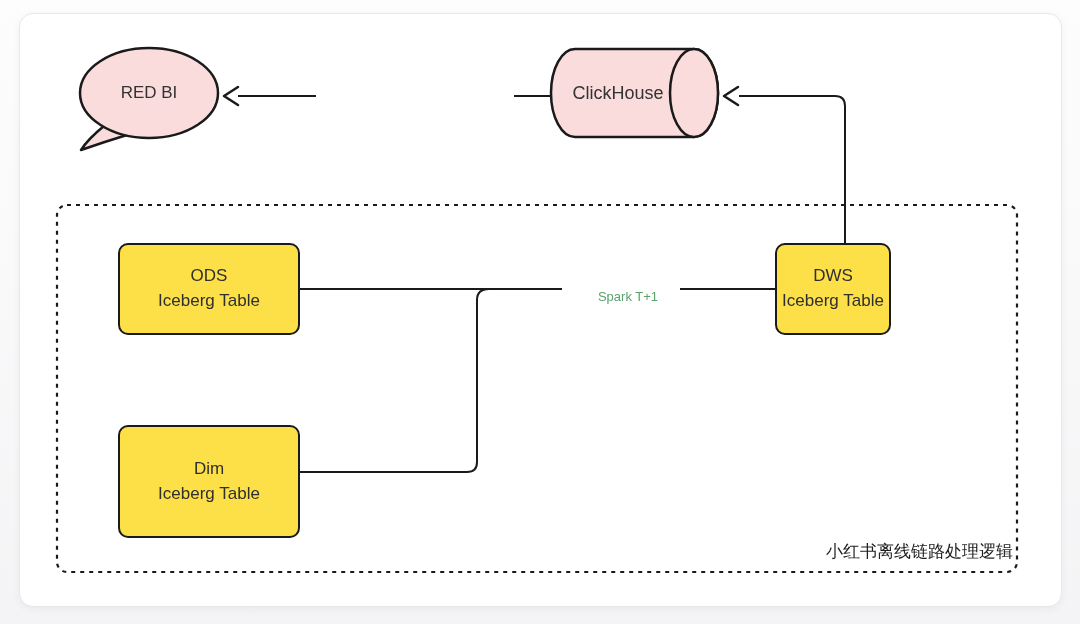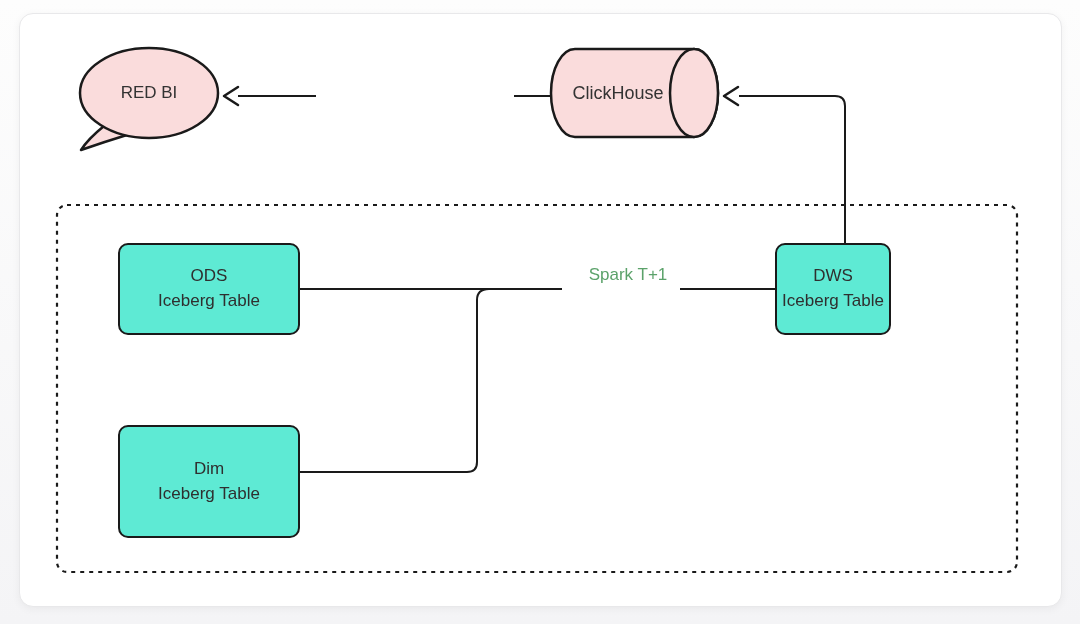--- a/index.html
+++ b/index.html
@@ -11,39 +11,39 @@
   }
   .stage { position: relative; width: 1080px; height: 624px; }
   .card {
     position: absolute; left: 19px; top: 13px; width: 1043px; height: 594px;
     background: #ffffff; border: 1px solid #e8e8ea; border-radius: 14px;
     box-shadow: 0 2px 8px rgba(0,0,0,0.05);
   }
   svg.canvas { position: absolute; left: 0; top: 0; width: 1080px; height: 624px; }
   .abs { position: absolute; }
   .node {
-    background: #5eead4; border: 2px solid #1a1a1a; border-radius: 10px;
+    background: #fde047; border: 2px solid #1a1a1a; border-radius: 10px;
     display: flex; flex-direction: column; align-items: center; justify-content: center;
     font-size: 17px; line-height: 1.45; color: #2f2f2f; text-align: center;
   }
   .node-ods { left: 118px; top: 243px; width: 182px; height: 92px; }
   .node-dim { left: 118px; top: 425px; width: 182px; height: 113px; }
   .node-dws { left: 775px; top: 243px; width: 116px; height: 92px; }
   .shape-label {
     display: flex; align-items: center; justify-content: center;
     color: #333333; font-size: 17px; text-align: center;
   }
   .bubble-label { left: 80px; top: 48px; width: 138px; height: 90px; }
   .cyl-label   { left: 552px; top: 48px; width: 132px; height: 90px; font-size: 18px; }
   .edge-label {
     display: flex; align-items: center; justify-content: center;
     color: #5ba26a; background: transparent; text-align: center; white-space: nowrap;
   }
   .query-label { left: 308px; top: 84px; width: 216px; height: 24px; font-size: 17px; }
-  .spark-label { left: 558px; top: 261px; width: 140px; height: 28px; font-size: 17px; }
+  .spark-label { left: 558px; top: 282px; width: 140px; height: 28px; font-size: 13px; }
   .caption {
     left: 763px; top: 540px; width: 250px; height: 22px;
     color: #1c1c1c; font-size: 17px; text-align: right; white-space: nowrap;
   }
 </style>
 </head>
 <body>
 
 <div class="stage">
   <div class="card"></div>
@@ -82,13 +82,14 @@
   <div class="abs node node-dws">
     <span>DWS</span>
     <span>Iceberg Table</span>
   </div>
 
   <div class="abs shape-label cyl-label">ClickHouse</div>
   <div class="abs shape-label bubble-label">RED BI</div>
 
   <div class="abs edge-label spark-label">Spark T+1</div>
 
+  <div class="abs caption">小红书离线链路处理逻辑</div>
 </div>
 
 </body></html>

